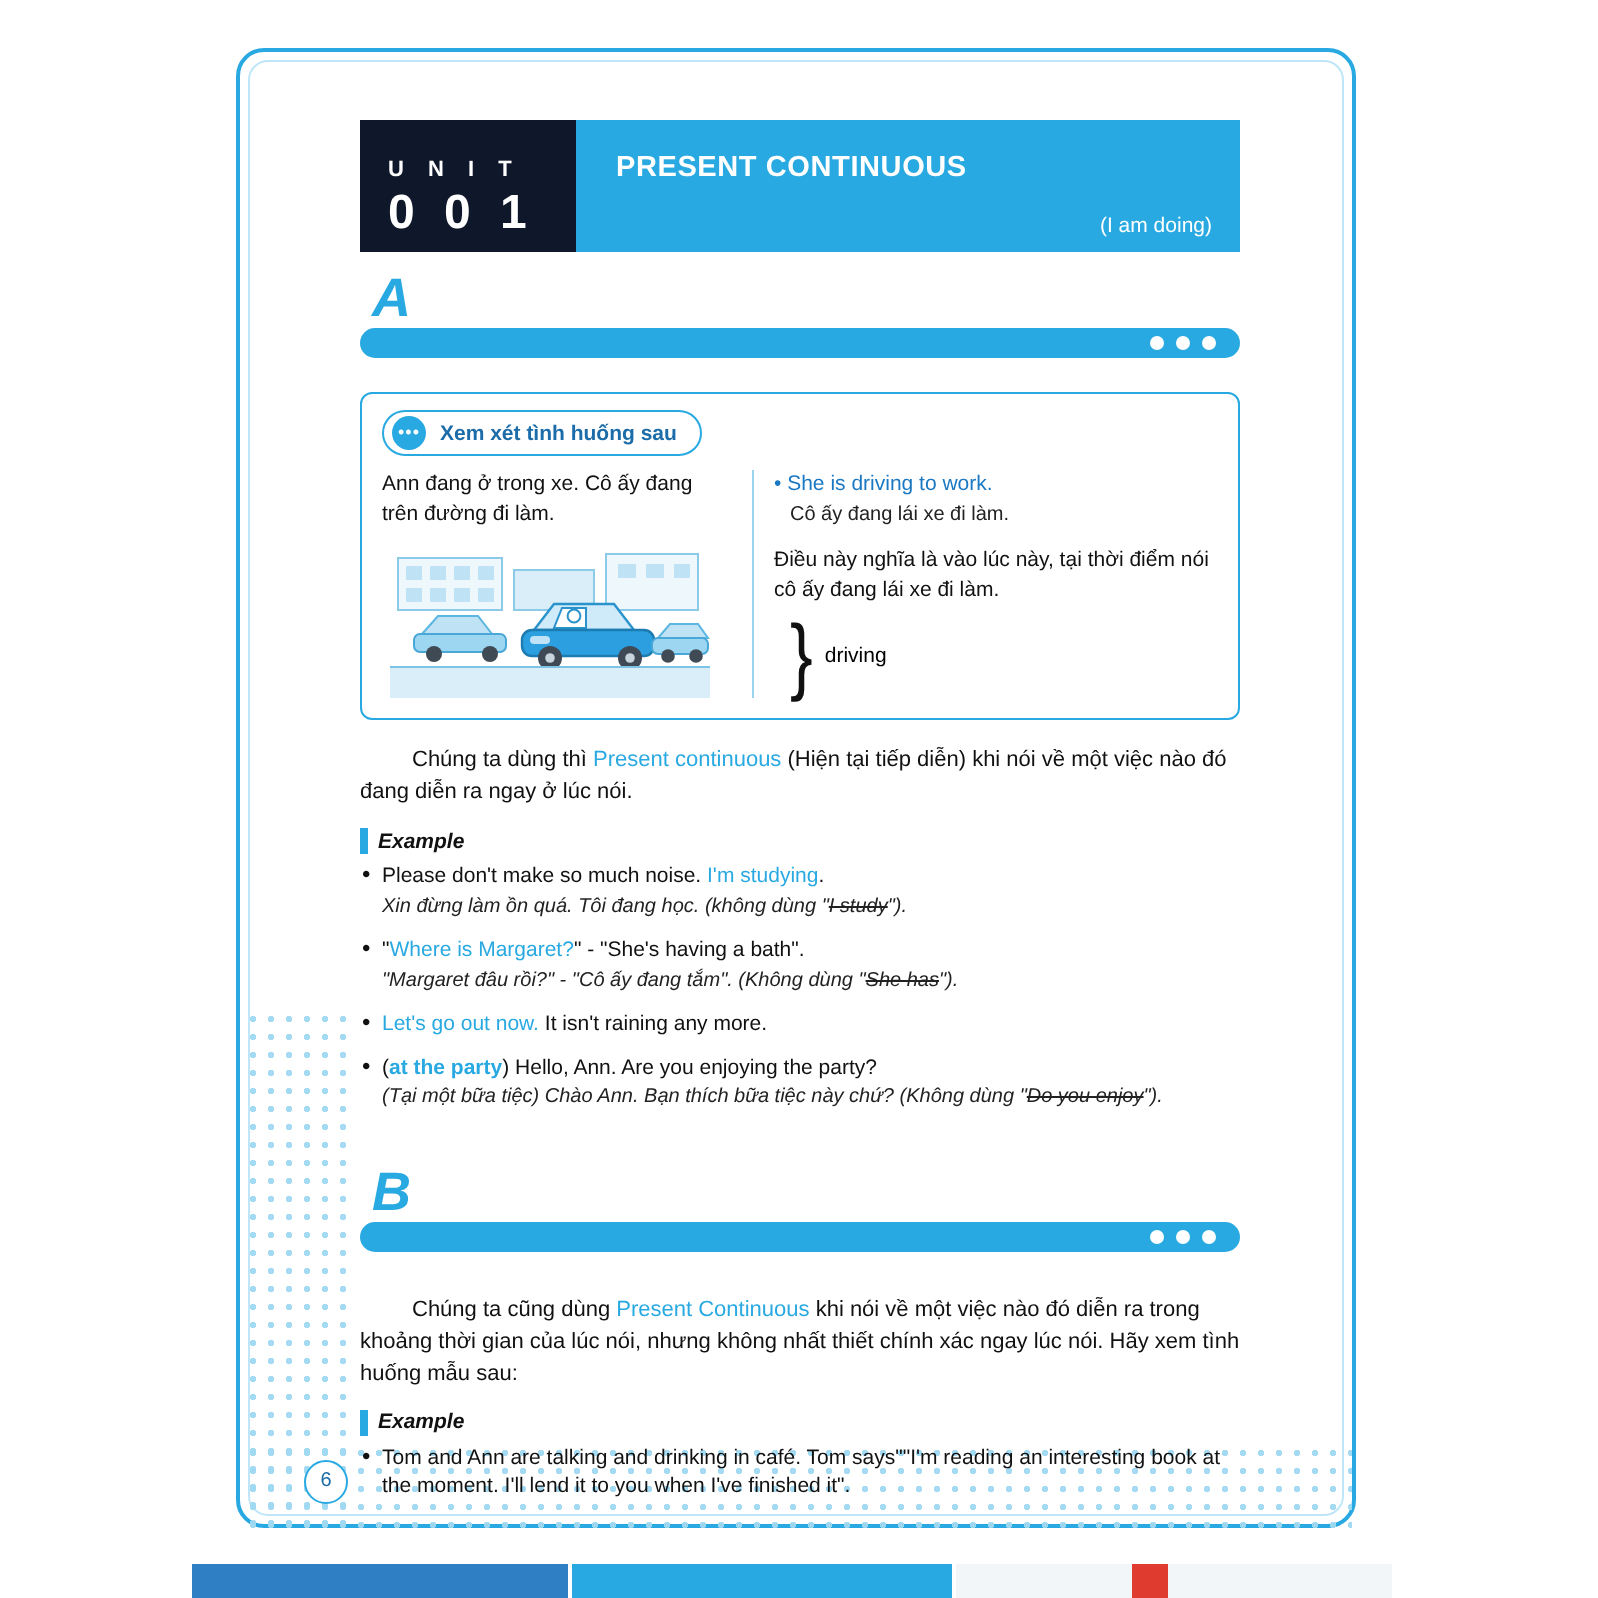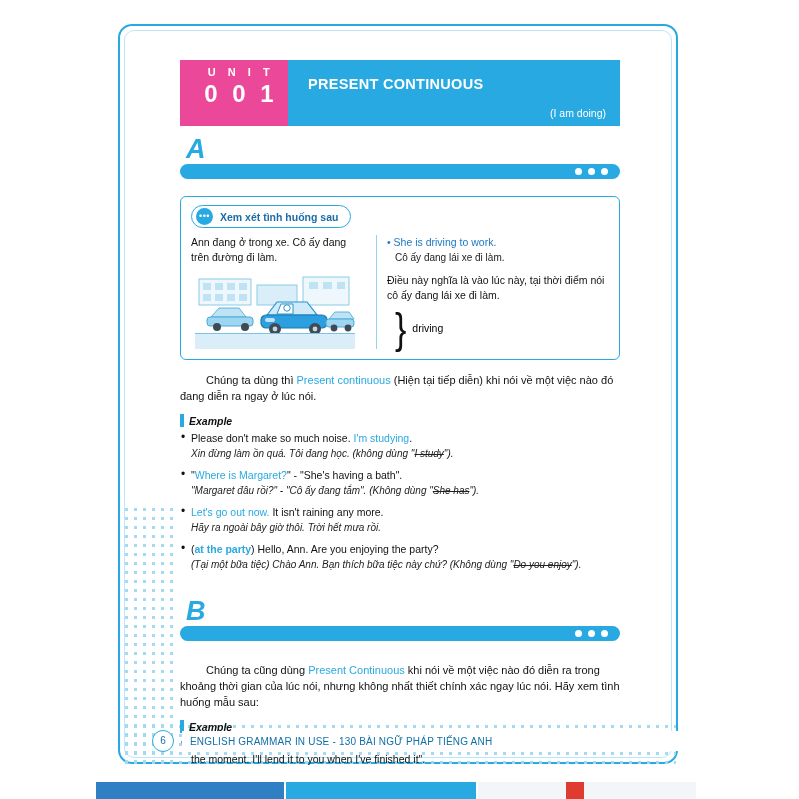--- a/index.html
+++ b/index.html
@@ -67,26 +67,25 @@
 
   
   .unit-header {
     position: relative;
     display: flex;
     height: 66px;
     margin-bottom: 4px;
   }
   .unit-box {
     width: 108px;
-    background: #ec4899;
+    background: #0f172a;
     color: #ffffff;
-    padding: 6px 0 0 14px;
+    padding: 19px 0 0 14px;
     position: relative;
     clip-path: polygon(0 0, 100% 0, 100% 100%, 0 100%);
-    text-align: center;
   }
   .unit-word {
     font-size: 11px;
     letter-spacing: 4.5px;
     font-weight: bold;
     color: #ffffff;
   }
   .unit-num {
     font-size: 24px;
     letter-spacing: 4px;
@@ -450,21 +449,20 @@
       <li>
         <span class="en">Please don't make so much noise. </span><span class="hl">I'm studying</span><span class="en">.</span>
         <span class="vi"><span>Xin đừng làm ồn quá. Tôi đang học. (không dùng "</span><span class="strike">I study</span><span>").</span></span>
       </li>
       <li>
         <span class="en">"</span><span class="hl">Where is Margaret?</span><span class="en">" - "She's having a bath".</span>
         <span class="vi"><span>"Margaret đâu rồi?" - "Cô ấy đang tắm". (Không dùng "</span><span class="strike">She has</span><span>").</span></span>
       </li>
       <li>
         <span class="en"></span><span class="hl">Let's go out now.</span><span class="en"> It isn't raining any more.</span>
-        <span class="vi"><span>Hãy ra ngoài bây giờ thôi. Trời hết mưa rồi.</span><span class="strike"></span><span></span></span>
       </li>
       <li>
         <span class="en">(</span><span class="paren-blue">at the party</span><span class="en">) Hello, Ann. Are you enjoying the party?</span>
         <span class="vi"><span>(Tại một bữa tiệc) Chào Ann. Bạn thích bữa tiệc này chứ? (Không dùng "</span><span class="strike">Do you enjoy</span><span>").</span></span>
       </li>
     </ul>
 
     <div class="section-bar" style="margin-top:44px">
       <div class="sec-letter">B</div>
       <div class="sec-rail">
@@ -488,23 +486,20 @@
     <ul class="ex">
       <li>
         <span class="en">Tom and Ann are talking and drinking in café. Tom says""I'm reading an interesting book at the moment. I'll lend it to you when I've finished it".</span>
       </li>
     </ul>
 
   </div>
 
   <div class="footer">
     <div class="pagenum">6</div>
-    <div class="footer-band">
-      <div class="footer-text">ENGLISH GRAMMAR IN USE  -  130 BÀI NGỮ PHÁP TIẾNG ANH</div>
-    </div>
   </div>
 
   <div class="bottom-strip">
     <div class="bs-a"></div>
     <div class="bs-b"></div>
     <div class="bs-c"></div>
     <div class="bs-mark"></div>
   </div>
 
 </div>

